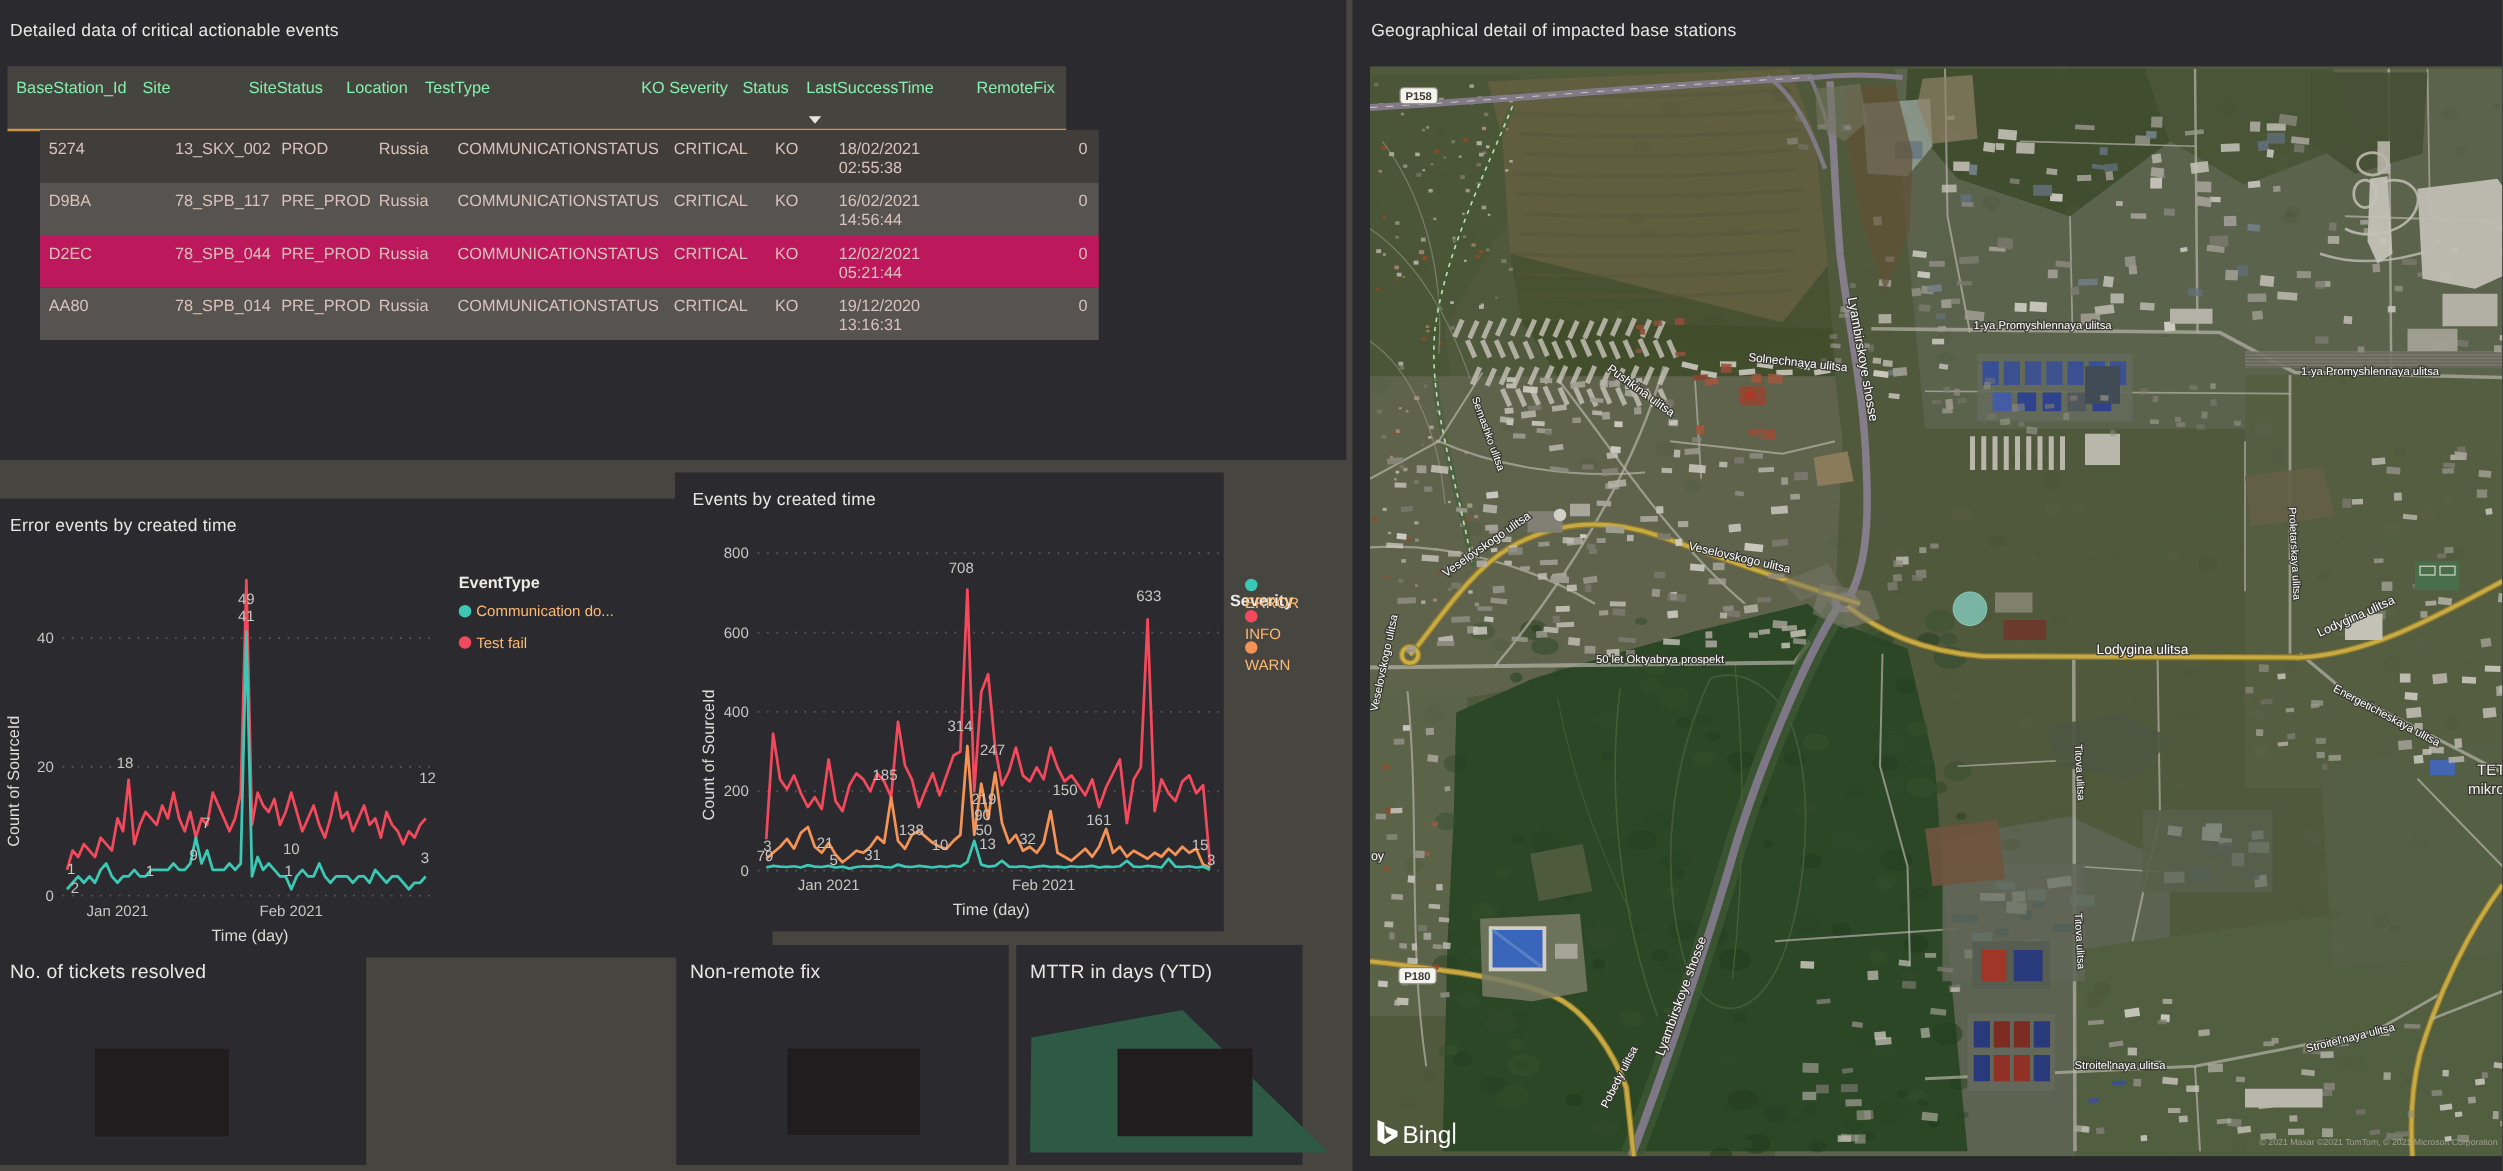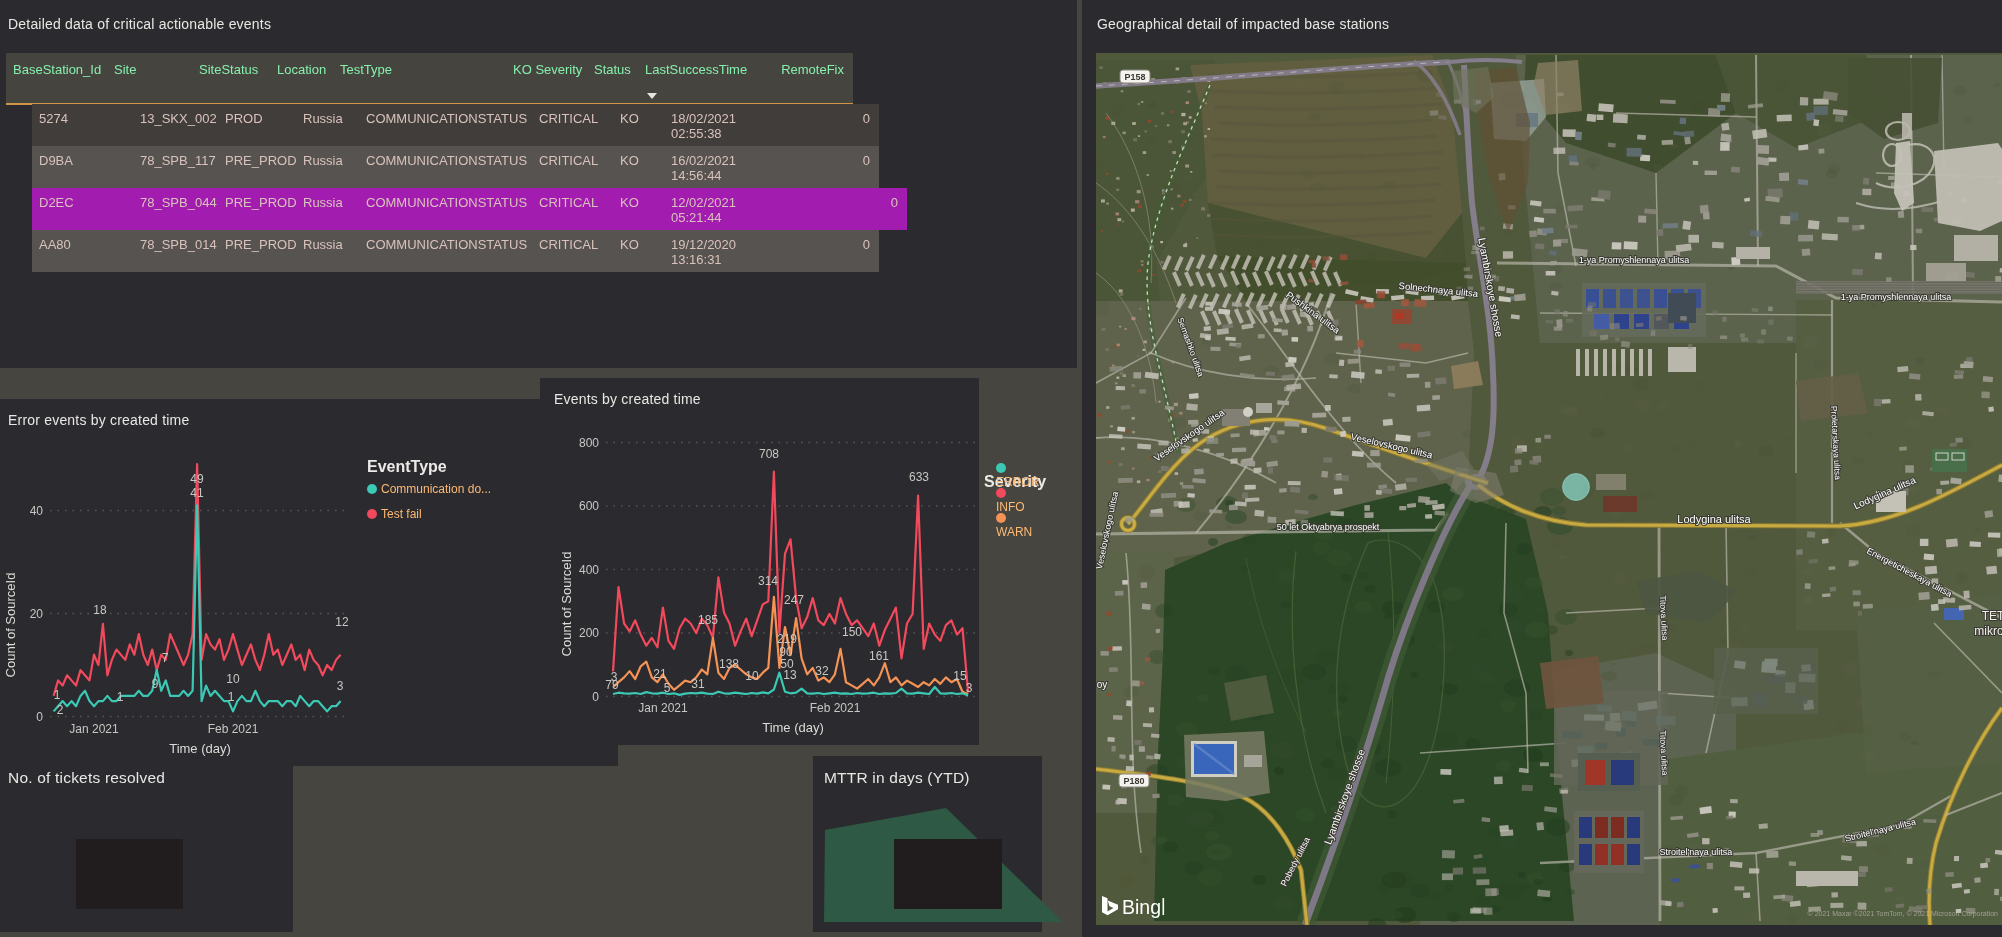--- a/index.html
+++ b/index.html
@@ -12,21 +12,21 @@
 .thead div.arrow{top:40px;}
 .trow{position:absolute;left:0;width:847px;height:42px;color:#d9c2bc;margin-left:26px;}
 .trow div{position:absolute;top:7px;}
 .c1{left:7px;} .c2{left:108px;} .c3{left:193px;} .c4{left:271px;} .c5{left:334px;}
 .c6{left:507px;} .c7{left:588px;} .c8{left:639px;} .c9{right:9px;text-align:right;}
 .orange{position:absolute;left:0;top:50px;width:847px;height:1.5px;background:#cf9445;}
 .arrow{position:absolute;left:641px;top:40px;width:0;height:0;border-left:5px solid transparent;border-right:5px solid transparent;border-top:6px solid #e6e4e1;}
 #chart1{left:0;top:378px;width:618px;height:367px;margin-top:21px;}
 #chart2{left:540px;top:378px;width:439px;height:367px;}
 .leg{position:absolute;font-size:12px;color:#fdba74;}
-.legt{font-weight:bold;color:#eceae7;font-size:16px;}
+.legt{font-weight:bold;color:#eceae7;font-size:13px;}
 .dot{display:inline-block;width:10px;height:10px;border-radius:50%;margin-right:4px;vertical-align:-1px;}
 .card{position:absolute;top:756px;height:176px;background:#2b2a2e;}
 .card .ptitle{font-size:15.5px;}
 .blackbox{position:absolute;background:#211d1e;}
 #mappanel{left:1082px;top:0;width:920px;height:937px;}
 </style></head>
 <body>
 <div id="page">
 <div class="panel" id="tablepanel">
   <div class="ptitle" style="top:16px;">Detailed data of critical actionable events</div>
@@ -59,21 +59,21 @@
       <div class="c1">D9BA</div>
           <div class="c2">78_SPB_117</div>
           <div class="c3">PRE_PROD</div>
           <div class="c4">Russia</div>
       <div class="c5">COMMUNICATIONSTATUS</div>
           <div class="c6">CRITICAL</div>
           <div class="c7">KO</div>
       <div class="c8">16/02/2021<br>14:56:44</div>
           <div class="c9">0</div>
     </div>
-    <div class="trow" style="top:135px;background:#a21caf;padding-left:28px;">
+    <div class="trow" style="top:135px;background:#be185d;">
       <div class="c1">D2EC</div>
           <div class="c2">78_SPB_044</div>
           <div class="c3">PRE_PROD</div>
           <div class="c4">Russia</div>
       <div class="c5">COMMUNICATIONSTATUS</div>
           <div class="c6">CRITICAL</div>
           <div class="c7">KO</div>
       <div class="c8">12/02/2021<br>05:21:44</div>
           <div class="c9">0</div>
     </div>
@@ -166,20 +166,24 @@
 <text x="74" y="327" fill="#c9c7c3" font-size="12" font-family="Liberation Sans" text-anchor="middle"></text>
 </svg>
   <div class="leg legt" style="left:444px;top:59px;margin-top:36px;">Severity</div>
   <div class="leg" style="left:456px;top:83px;"><span class="dot" style="background:#3bc8b5;"></span>ERROR</div>
   <div class="leg" style="left:456px;top:108px;"><span class="dot" style="background:#f2495c;"></span>INFO</div>
   <div class="leg" style="left:456px;top:133px;"><span class="dot" style="background:#f49355;"></span>WARN</div>
 </div>
 <div class="card" style="left:0;width:293px;">
       <div class="ptitle">No. of tickets resolved</div>
   <div class="blackbox" style="left:76px;top:83px;width:107px;height:70px;"></div>
+    </div>
+<div class="card" style="left:541px;width:266px;">
+      <div class="ptitle" style="left:11px;">Non-remote fix</div>
+  <div class="blackbox" style="left:89px;top:83px;width:106px;height:69px;"></div>
     </div>
 <div class="card" style="left:813px;width:229px;">
       <div class="ptitle" style="left:11px;">MTTR in days (YTD)</div>
   <svg style="position:absolute;left:0;top:0;" width="264" height="176" viewBox="0 0 264 176">
     <polygon points="12,74 133,52 250,166 11,166" fill="#2e5944"></polygon>
   </svg>
   <div class="blackbox" style="left:81px;top:83px;width:108px;height:70px;"></div>
     </div>
 <div class="panel" id="mappanel">
   <div class="ptitle" style="left:15px;top:16px;">Geographical detail of impacted base stations</div>

